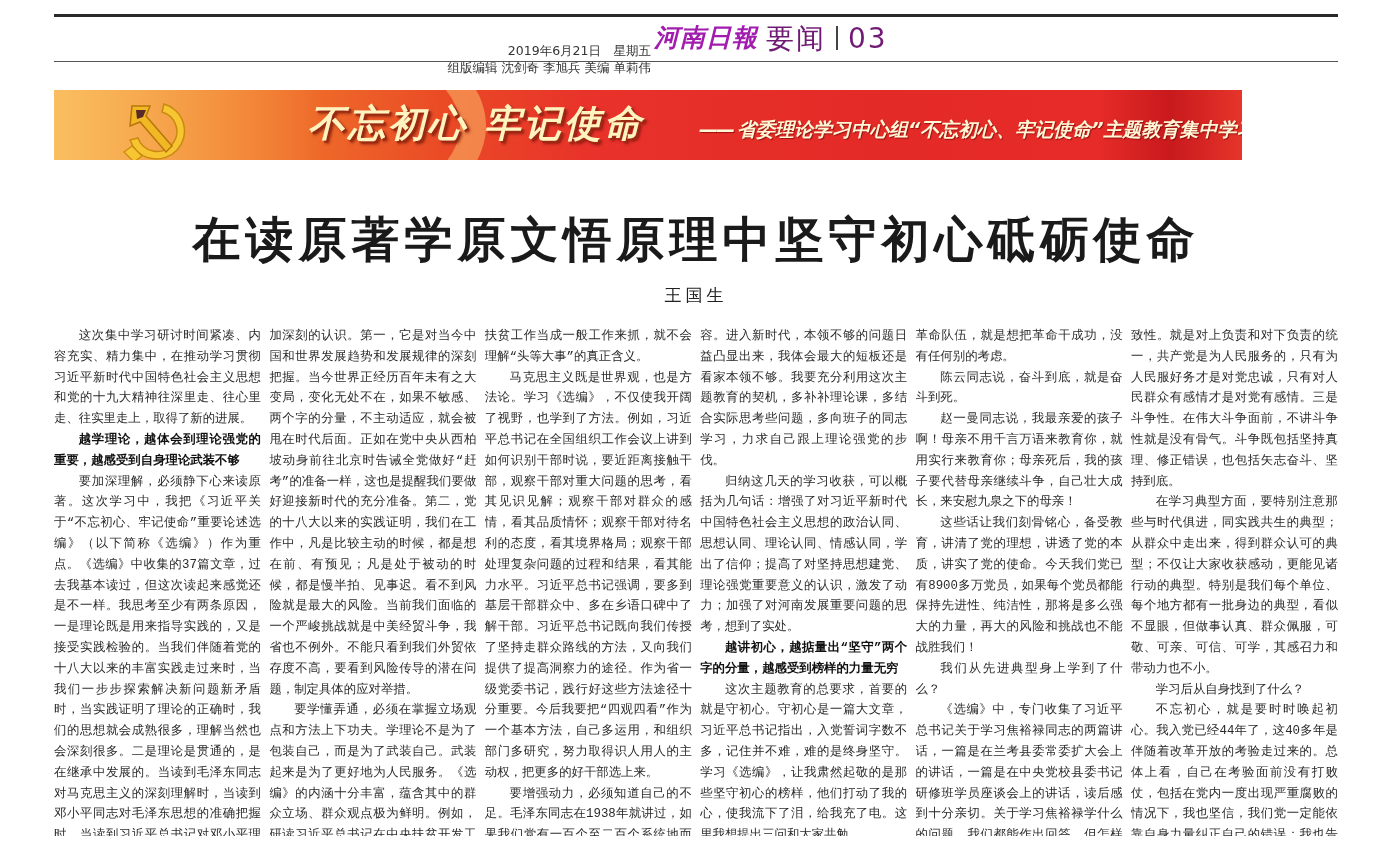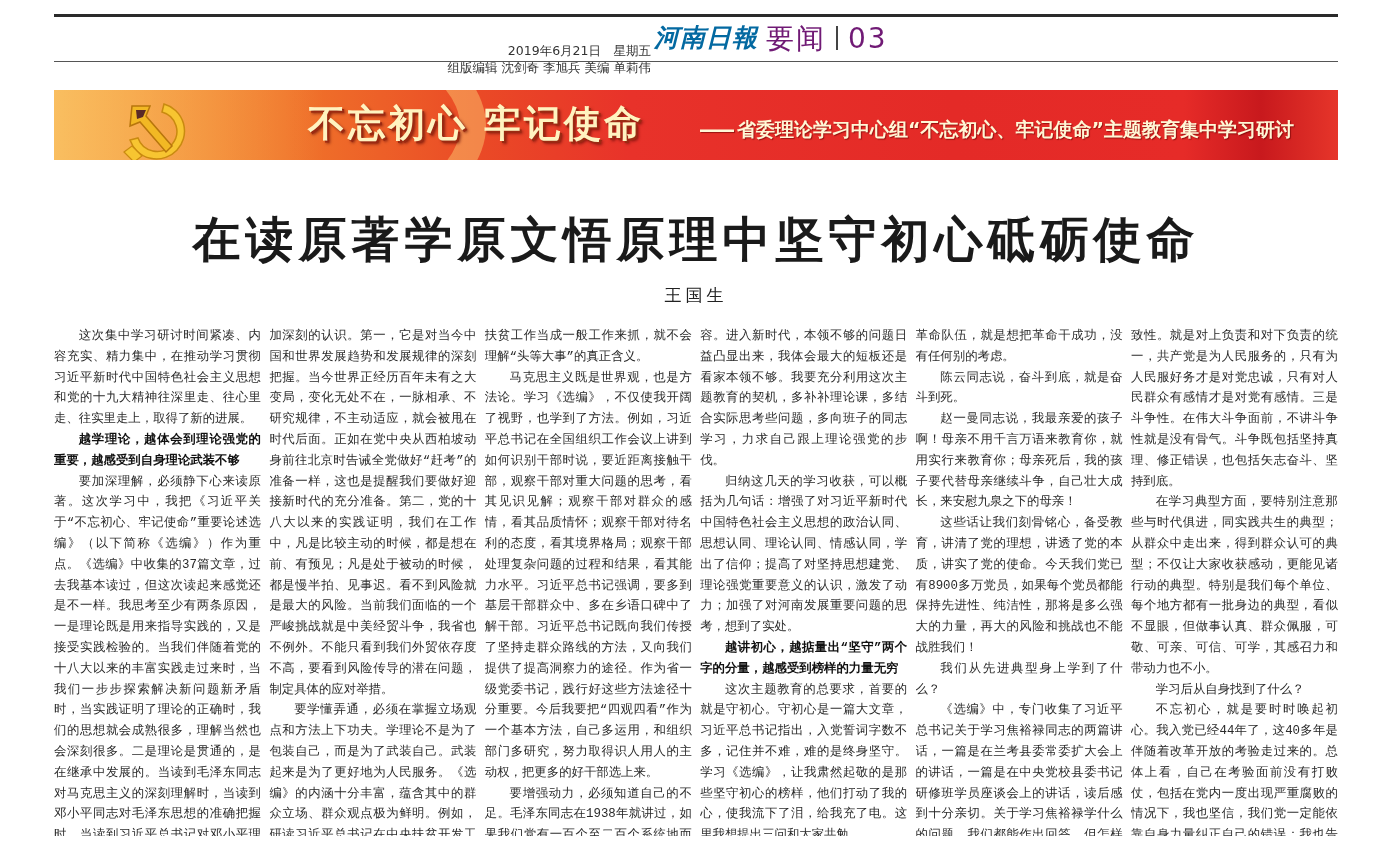--- a/index.html
+++ b/index.html
@@ -6,25 +6,25 @@
   body{width:1386px;height:843px;position:relative;overflow:hidden;
        font-family:"DejaVu Sans","Liberation Sans",sans-serif;color:#222;}
   .page{position:absolute;left:54px;top:0;width:1284px;height:843px;}
   .rule-top{position:absolute;left:0;top:14px;width:1284px;height:3px;background:#2a2a2a;}
   .rule-mid{position:absolute;left:0;top:61px;width:1284px;height:1px;background:#555;}
   .masthead{position:absolute;top:20px;left:0;width:1284px;height:40px;}
   .meta{position:absolute;left:365px;top:2px;width:232px;text-align:right;font-size:12.5px;line-height:17px;color:#333;margin-top:20px;}
   .meta .date{display:block;}
   .meta .staff{display:block;}
   .paper-name{position:absolute;left:600px;top:1px;font-family:"DejaVu Serif",serif;font-style:italic;font-weight:bold;
-              font-size:25px;color:#0369a1;letter-spacing:1px;}
+              font-size:25px;color:#a21caf;letter-spacing:1px;}
   .section{position:absolute;left:712px;top:0px;font-size:28px;color:#701a75;letter-spacing:2px;}
   .section .sep{display:inline-block;width:2px;height:24px;background:#444;margin:0 10px;vertical-align:-2px;}
-  .banner{position:absolute;left:0;top:90px;width:1284px;height:70px;overflow:hidden;
-          background:linear-gradient(90deg,#f39a2b 0%,#f0752a 18%,#ea4a26 33%,#e8322a 45%,#e42a27 70%,#e62b28 88%,#c8191d 94%,#e6352a 100%);}
+  .banner{position:absolute;left:0;top:90px;width:1188px;height:70px;overflow:hidden;
+          background:linear-gradient(90deg,#f39a2b 0%,#f0752a 18%,#ea4a26 33%,#e8322a 45%,#e42a27 70%,#e62b28 88%,#c8191d 94%,#e6352a 100%);font-style:italic;}
   .banner .swoosh{position:absolute;left:-40px;top:-90px;width:420px;height:200px;border-radius:50%;
                   border:26px solid rgba(255,210,120,0.45);border-left-color:transparent;border-bottom-color:transparent;}
   .banner .sheen{position:absolute;left:0;top:0;width:270px;height:70px;background:linear-gradient(90deg,rgba(255,220,140,.55),rgba(255,200,120,0));}
   .banner .emblem{position:absolute;left:62px;top:6px;width:80px;height:70px;}
   .banner .slogan{position:absolute;left:254px;top:9px;font-size:37px;font-weight:bold;color:#fff3c0;letter-spacing:3px;
                   text-shadow:2px 2px 0 #9b2a12,3px 3px 3px rgba(80,0,0,.6);white-space:nowrap;}
   .banner .subtitle{position:absolute;left:645px;top:27px;font-size:19px;font-weight:bold;color:#fff7d6;white-space:nowrap;
                     text-shadow:1px 1px 1px rgba(100,0,0,.6);}
   .banner .subtitle .dash{letter-spacing:-2px;margin-right:4px;}
   .headline{position:absolute;left:0;top:208px;width:1284px;text-align:center;font-family:"DejaVu Serif","Liberation Serif",serif;
@@ -73,21 +73,21 @@
   <h1 class="headline" style="margin:0;">在读原著学原文悟原理中坚守初心砥砺使命</h1>
   <div class="byline">王国生</div>
 
   <div class="columns">
     <div class="col">
         <p class="body">这次集中学习研讨时间紧凑、内容充实、精力集中，在推动学习贯彻习近平新时代中国特色社会主义思想和党的十九大精神往深里走、往心里走、往实里走上，取得了新的进展。</p>
         <p class="subhead">越学理论，越体会到理论强党的重要，越感受到自身理论武装不够</p>
         <p class="body">要加深理解，必须静下心来读原著。这次学习中，我把《习近平关于“不忘初心、牢记使命”重要论述选编》（以下简称《选编》）作为重点。《选编》中收集的37篇文章，过去我基本读过，但这次读起来感觉还是不一样。我思考至少有两条原因，一是理论既是用来指导实践的，又是接受实践检验的。当我们伴随着党的十八大以来的丰富实践走过来时，当我们一步步探索解决新问题新矛盾时，当实践证明了理论的正确时，我们的思想就会成熟很多，理解当然也会深刻很多。二是理论是贯通的，是在继承中发展的。当读到毛泽东同志对马克思主义的深刻理解时，当读到邓小平同志对毛泽东思想的准确把握时，当读到习近平总书记对邓小平理论的精辟阐述时，对“一脉相承”和“与时俱进”的感悟也会真切得多。例如，《选编》中出现最多的论断之一是“我们正在进行具有许多新的历史特点的伟大斗争”，习近平总书记为什么反复强调这个问题？到底有哪些新的历史特点？这次学习中，我对这个问题有了更</p>
       </div>
     <div class="col">
-        <p class="cont">加深刻的认识。第一，它是对当今中国和世界发展趋势和发展规律的深刻把握。当今世界正经历百年未有之大变局，变化无处不在，一脉相承、不研究规律，不主动适应，就会被甩在时代后面。正如在党中央从西柏坡动身前往北京时告诫全党做好“赶考”的准备一样，这也是提醒我们要做好迎接新时代的充分准备。第二，党的十八大以来的实践证明，我们在工作中，凡是比较主动的时候，都是想在前、有预见；凡是处于被动的时候，都是慢半拍、见事迟。看不到风险就是最大的风险。当前我们面临的一个严峻挑战就是中美经贸斗争，我省也不例外。不能只看到我们外贸依存度不高，要看到风险传导的潜在问题，制定具体的应对举措。</p>
+        <p class="cont">加深刻的认识。第一，它是对当今中国和世界发展趋势和发展规律的深刻把握。当今世界正经历百年未有之大变局，变化无处不在，如果不敏感、两个字的分量，不主动适应，就会被甩在时代后面。正如在党中央从西柏坡动身前往北京时告诫全党做好“赶考”的准备一样，这也是提醒我们要做好迎接新时代的充分准备。第二，党的十八大以来的实践证明，我们在工作中，凡是比较主动的时候，都是想在前、有预见；凡是处于被动的时候，都是慢半拍、见事迟。看不到风险就是最大的风险。当前我们面临的一个严峻挑战就是中美经贸斗争，我省也不例外。不能只看到我们外贸依存度不高，要看到风险传导的潜在问题，制定具体的应对举措。</p>
         <p class="body">要学懂弄通，必须在掌握立场观点和方法上下功夫。学理论不是为了包装自己，而是为了武装自己。武装起来是为了更好地为人民服务。《选编》的内涵十分丰富，蕴含其中的群众立场、群众观点极为鲜明。例如，研读习近平总书记在中央扶贫开发工作会议上的讲话时，我一直在想，为什么习近平总书记政治站位那么高？对存在的矛盾和问题看得那么准？对各级领导的责任压得那么实？最根本的支撑点是宗旨意识强，是为中国人民谋幸福、为中华民族谋复兴的初心和使命使然。如果不牢固树立群众立场和群众观点，只把</p>
       </div>
     <div class="col">
         <p class="cont">扶贫工作当成一般工作来抓，就不会理解“头等大事”的真正含义。</p>
         <p class="body">马克思主义既是世界观，也是方法论。学习《选编》，不仅使我开阔了视野，也学到了方法。例如，习近平总书记在全国组织工作会议上讲到如何识别干部时说，要近距离接触干部，观察干部对重大问题的思考，看其见识见解；观察干部对群众的感情，看其品质情怀；观察干部对待名利的态度，看其境界格局；观察干部处理复杂问题的过程和结果，看其能力水平。习近平总书记强调，要多到基层干部群众中、多在乡语口碑中了解干部。习近平总书记既向我们传授了坚持走群众路线的方法，又向我们提供了提高洞察力的途径。作为省一级党委书记，践行好这些方法途径十分重要。今后我要把“四观四看”作为一个基本方法，自己多运用，和组织部门多研究，努力取得识人用人的主动权，把更多的好干部选上来。</p>
         <p class="body">要增强动力，必须知道自己的不足。毛泽东同志在1938年就讲过，如果我们党有一百个至二百个系统地而不是零碎地、实际地而不是空洞地学会了马克思列宁主义的同志，就会大大地提高我们党的战斗力量。今天面对理论强党的任务，领导干部带头学好理论，仍是关键问题；全面系统学、联系实际学，仍是学习的基本要求；防止零碎空洞地学，仍是克服形式主义的重要内</p>
       </div>
     <div class="col">
         <p class="cont">容。进入新时代，本领不够的问题日益凸显出来，我体会最大的短板还是看家本领不够。我要充分利用这次主题教育的契机，多补补理论课，多结合实际思考些问题，多向班子的同志学习，力求自己跟上理论强党的步伐。</p>
         <p class="body">归纳这几天的学习收获，可以概括为几句话：增强了对习近平新时代中国特色社会主义思想的政治认同、思想认同、理论认同、情感认同，学出了信仰；提高了对坚持思想建党、理论强党重要意义的认识，激发了动力；加强了对河南发展重要问题的思考，想到了实处。</p>

